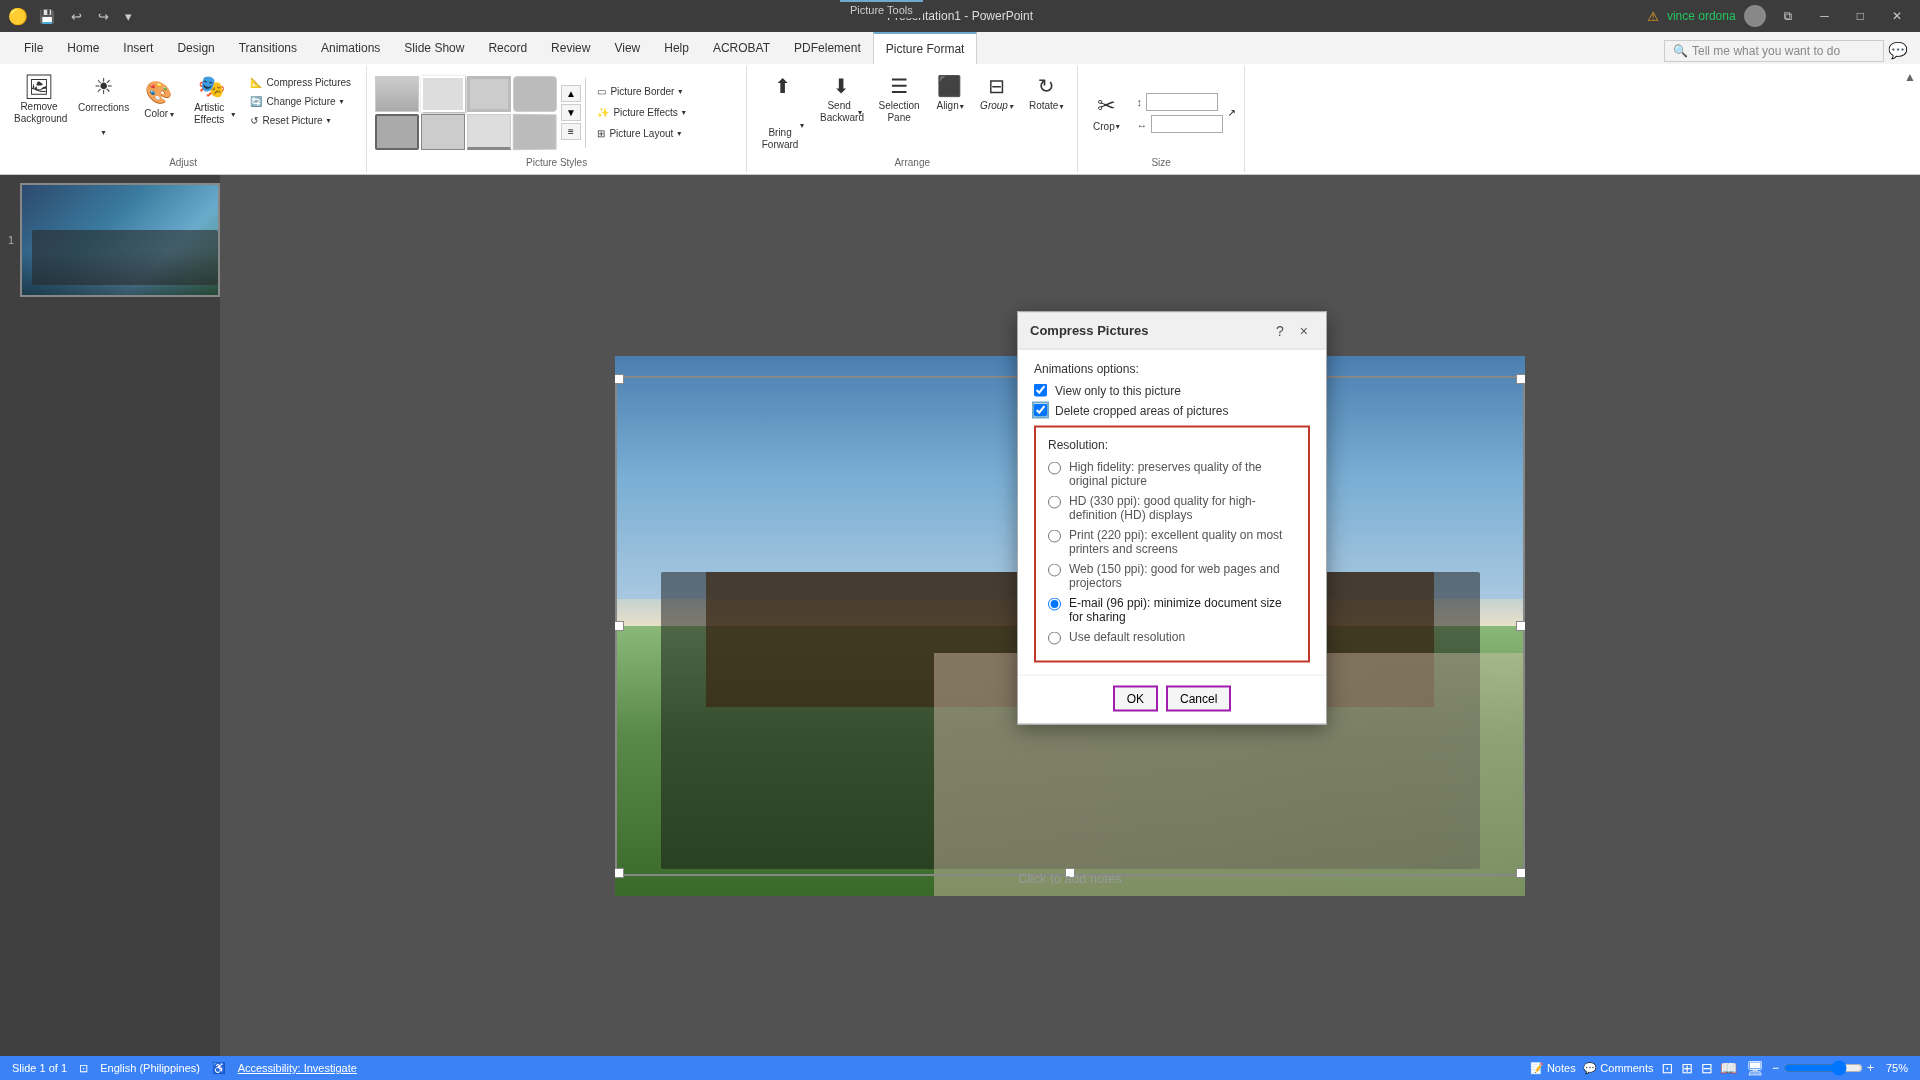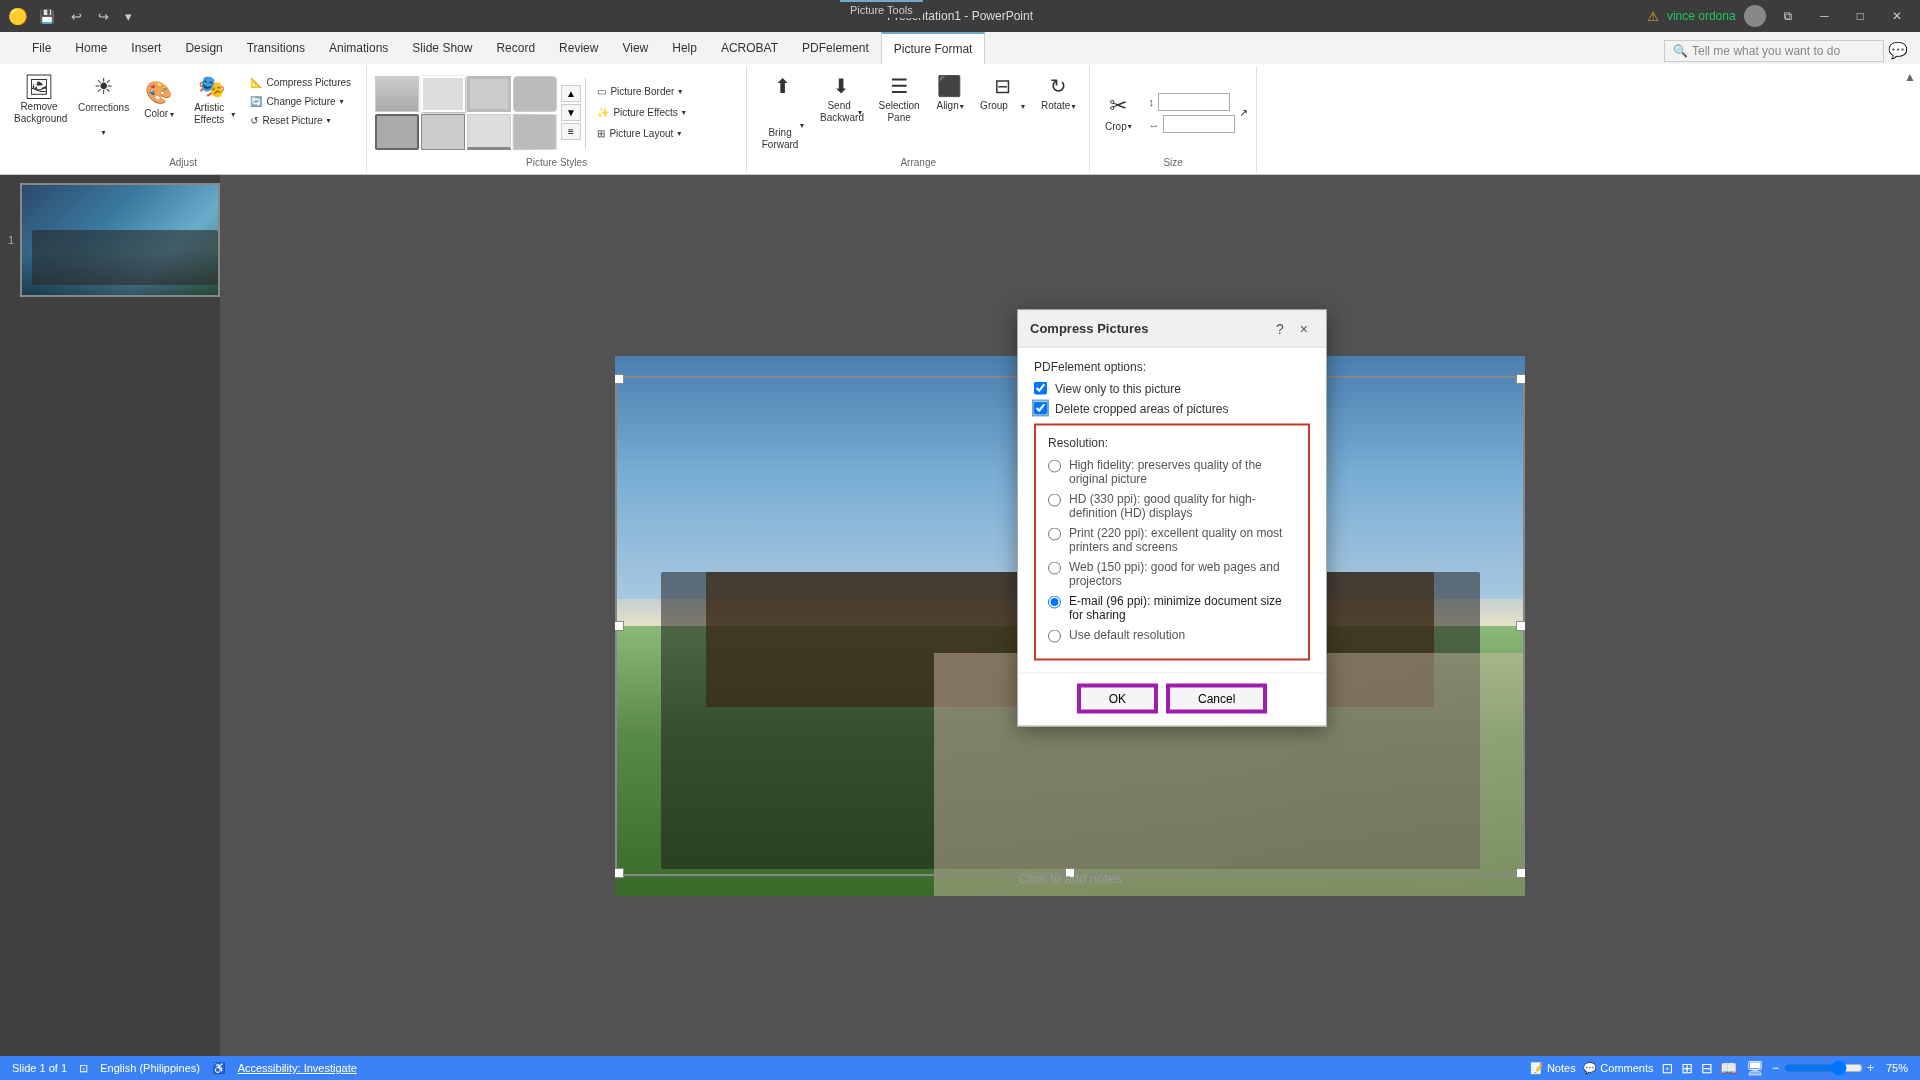--- a/index.html
+++ b/index.html
@@ -13,21 +13,21 @@
       align-items: center;
       justify-content: space-between;
       padding: 0 8px;
       color: #fff;
       font-size: 12px;
     }
     .title-bar-left { display: flex; align-items: center; gap: 6px; }
     .title-bar-right { display: flex; align-items: center; gap: 8px; margin-left: auto; }
     .qat-btn { background: none; border: none; color: #ccc; cursor: pointer; padding: 2px 5px; font-size: 13px; }
     .win-btn { background: none; border: none; color: #ccc; cursor: pointer; padding: 4px 10px; font-size: 12px; }
-    .ribbon-tabs { background: #f3f3f3; display: flex; align-items: flex-end; height: 32px; padding-left: 20px; }
+    .ribbon-tabs { background: #f3f3f3; display: flex; align-items: flex-end; height: 32px; padding-left: 12px; }
     .ribbon-tab { padding: 4px 12px; font-size: 12px; cursor: pointer; color: #333; border: none; background: none; height: 32px; }
     .ribbon-tab.active { background: #fff; color: #333; border-top: 2px solid #70aacb; border-left: 1px solid #d0d0d0; border-right: 1px solid #d0d0d0; }
 
     .ribbon-content { background: #fff; border-bottom: 1px solid #c8c8c8; display: flex; align-items: stretch; min-height: 88px; padding: 2px 0; }
     .ribbon-group { display: flex; flex-direction: column; align-items: flex-start; padding: 4px 8px; border-right: 1px solid #e0e0e0; min-width: fit-content; }
     .ribbon-group-label { font-size: 10px; color: #666; text-align: center; width: 100%; margin-top: auto; padding-top: 2px; }
     .ribbon-group-items { display: flex; align-items: flex-start; gap: 2px; flex: 1; }
     .ribbon-btn { display: flex; flex-direction: column; align-items: center; justify-content: center; cursor: pointer; padding: 3px 5px; border: 1px solid transparent; border-radius: 2px; min-width: 40px; font-size: 10px; color: #333; background: none; gap: 2px; }
     .ribbon-btn .icon { font-size: 22px; line-height: 1; }
     .ribbon-btn-label { font-size: 10px; text-align: center; line-height: 1.2; }
@@ -62,21 +62,21 @@
     .dialog-body { padding: 12px 16px; }
     .dialog-section-label { font-size: 12px; color: #333; margin-bottom: 8px; font-weight: 500; }
     .dialog-checkbox-row { display: flex; align-items: center; gap: 8px; margin-bottom: 6px; font-size: 12px; color: #333; cursor: pointer; }
     .dialog-checkbox-row input[type=checkbox] { cursor: pointer; }
     .resolution-section { border: 2px solid #c0392b; padding: 10px 12px; margin-top: 8px; }
     .resolution-label { font-size: 12px; font-weight: 500; color: #333; margin-bottom: 8px; }
     .radio-row { display: flex; align-items: flex-start; gap: 8px; margin-bottom: 6px; font-size: 12px; color: #555; cursor: pointer; }
     .radio-row input[type=radio] { cursor: pointer; margin-top: 2px; flex-shrink: 0; }
     .radio-row.selected { color: #222; font-weight: 500; }
     .dialog-footer { display: flex; justify-content: center; gap: 8px; padding: 10px 16px 12px; border-top: 1px solid #eee; }
-    .dialog-action-btn { padding: 4px 28px; font-size: 12px; border: 4px solid #a21caf; cursor: pointer; background: #f5f5f5; }
+    .dialog-action-btn { padding: 4px 12px; font-size: 12px; border: 2px solid #a21caf; cursor: pointer; background: #f5f5f5; }
     .dialog-action-btn.primary { background: #f5f5f5; }
     .style-cell { width: 44px; height: 36px; border: 1px solid #ccc; overflow: hidden; cursor: pointer; position: relative; }
     .ribbon-small-btn { font-size: 10px; padding: 2px 6px; cursor: pointer; color: #333; background: none; border: 1px solid transparent; border-radius: 2px; display: flex; align-items: center; gap: 4px; white-space: nowrap; }
 
     .tell-me-box { border: 1px solid #ccc; padding: 3px 8px; font-size: 12px; color: #888; display: flex; align-items: center; gap: 4px; cursor: pointer; width: 220px; }
 
     .ribbon-separator { width: 1px; background: #d0d0d0; height: 70px; margin: 4px 2px; }
   </style>
 </head>
 <body>
@@ -249,21 +249,21 @@
         </button>
         <button class="ribbon-btn">
           <div style="font-size:20px;">⬛</div>
           <div style="display:flex;align-items:center;gap:1px;">
             <span class="ribbon-btn-label">Align</span>
             <span style="font-size:8px;">▾</span>
           </div>
         </button>
         <button class="ribbon-btn">
           <div style="font-size:20px;">⊟</div>
-          <div style="display:flex;align-items:center;gap:13px;">
+          <div style="display:flex;align-items:center;gap:1px;font-style:italic;">
             <span class="ribbon-btn-label">Group</span>
             <span style="font-size:8px;">▾</span>
           </div>
         </button>
         <button class="ribbon-btn">
           <div style="font-size:20px;">↻</div>
           <div style="display:flex;align-items:center;gap:1px;">
             <span class="ribbon-btn-label">Rotate</span>
             <span style="font-size:8px;">▾</span>
           </div>
@@ -354,21 +354,21 @@
 
         <div class="dialog-titlebar">
           <span class="dialog-title">Compress Pictures</span>
           <div class="dialog-controls">
             <button class="dialog-btn-icon">?</button>
             <button class="dialog-btn-icon">×</button>
           </div>
         </div>
 
         <div class="dialog-body">
-          <div class="dialog-section-label">PDFelement options:</div>
+          <div class="dialog-section-label">Animations options:</div>
           <label class="dialog-checkbox-row">
             <input type="checkbox" checked="" style="">
             <span>View only to this picture</span>
           </label>
           <label class="dialog-checkbox-row">
             <input type="checkbox" checked="" style="outline: rgb(112, 170, 203) solid 2px;">
             <span>Delete cropped areas of pictures</span>
           </label>
 
           <div class="resolution-section">

